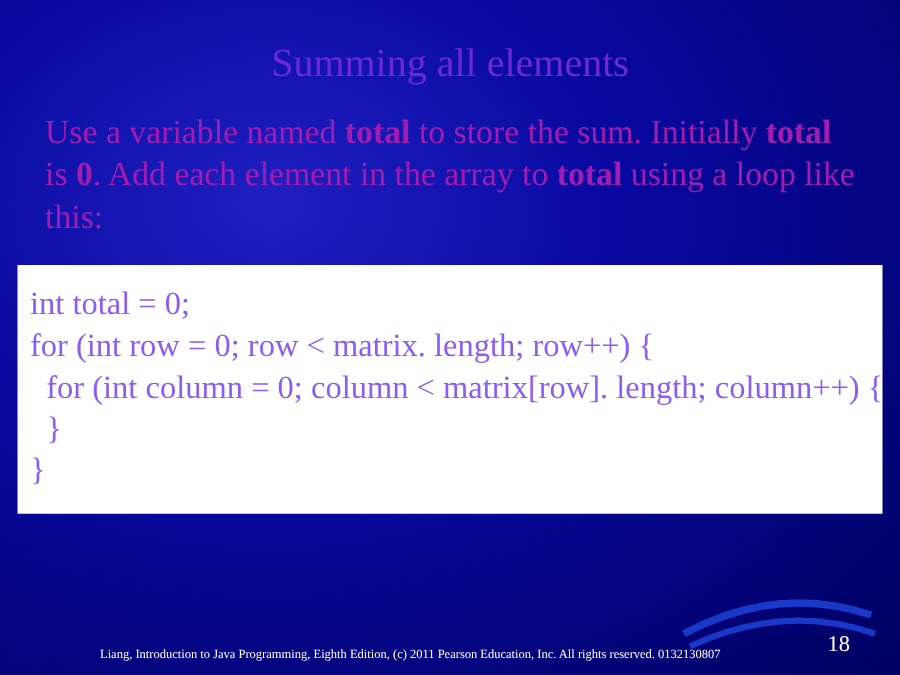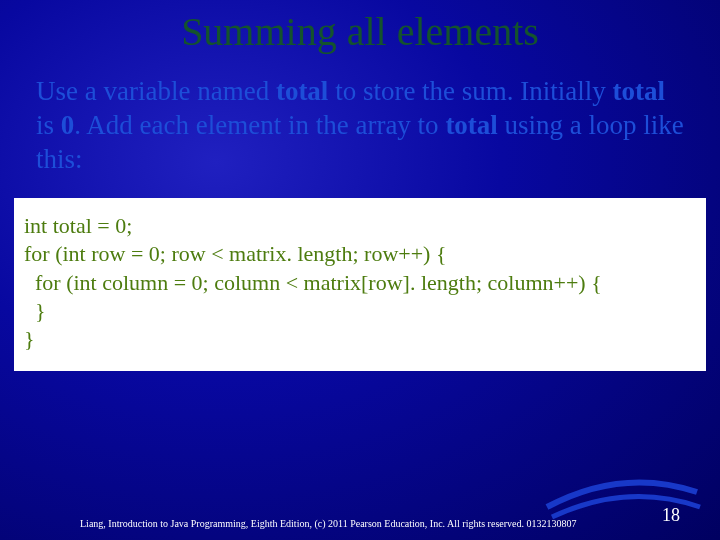--- a/index.html
+++ b/index.html
@@ -5,40 +5,40 @@
   * { margin: 0; padding: 0; box-sizing: border-box; }
   body {
     width: 720px;
     height: 540px;
     background: radial-gradient(ellipse at 30% 30%, #2020c0 0%, #0808a0 40%, #000060 100%);
     font-family: "Times New Roman", Times, serif;
     overflow: hidden;
     position: relative;
   }
   .slide-title {
-    color: #14532d;
-    font-size: 40px;
+    color: #6d28d9;
+    font-size: 32px;
     font-weight: normal;
     text-align: center;
-    padding-top: 8px;
+    padding-top: 32px;
   }
   .body-text {
-    color: #1d4ed8;
+    color: #a21caf;
     font-size: 27px;
     line-height: 1.25;
     padding: 20px 36px 0 36px;
   }
   .body-text .b { font-weight: bold; }
   .code-box {
     background: #fff;
-    color: #4d7c0f;
+    color: #8b5cf6;
     margin: 22px 14px 0 14px;
     padding: 14px 10px 18px 10px;
     font-family: "Times New Roman", Times, serif;
-    font-size: 22px;
+    font-size: 26px;
     line-height: 1.28;
   }
   .cl { white-space: pre; }
   .footer {
     position: absolute;
     bottom: 10px;
     left: 0;
     width: 100%;
     text-align: left;
     color: #fff;

